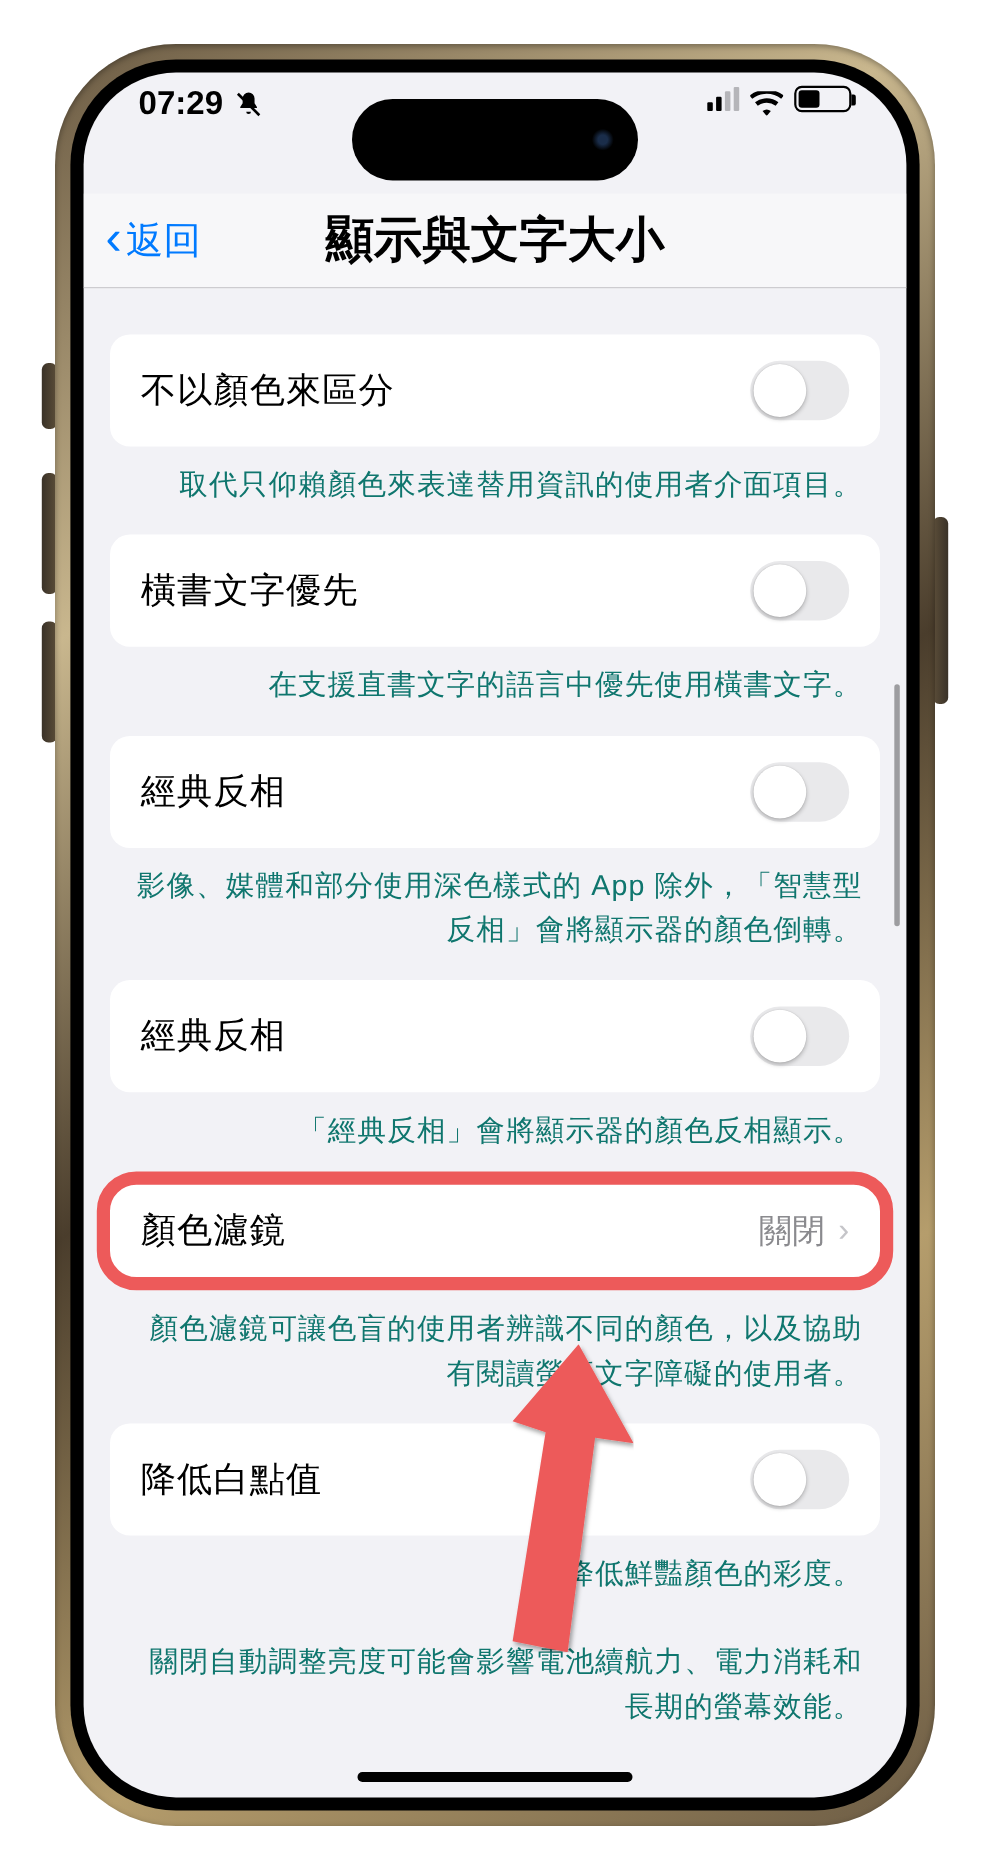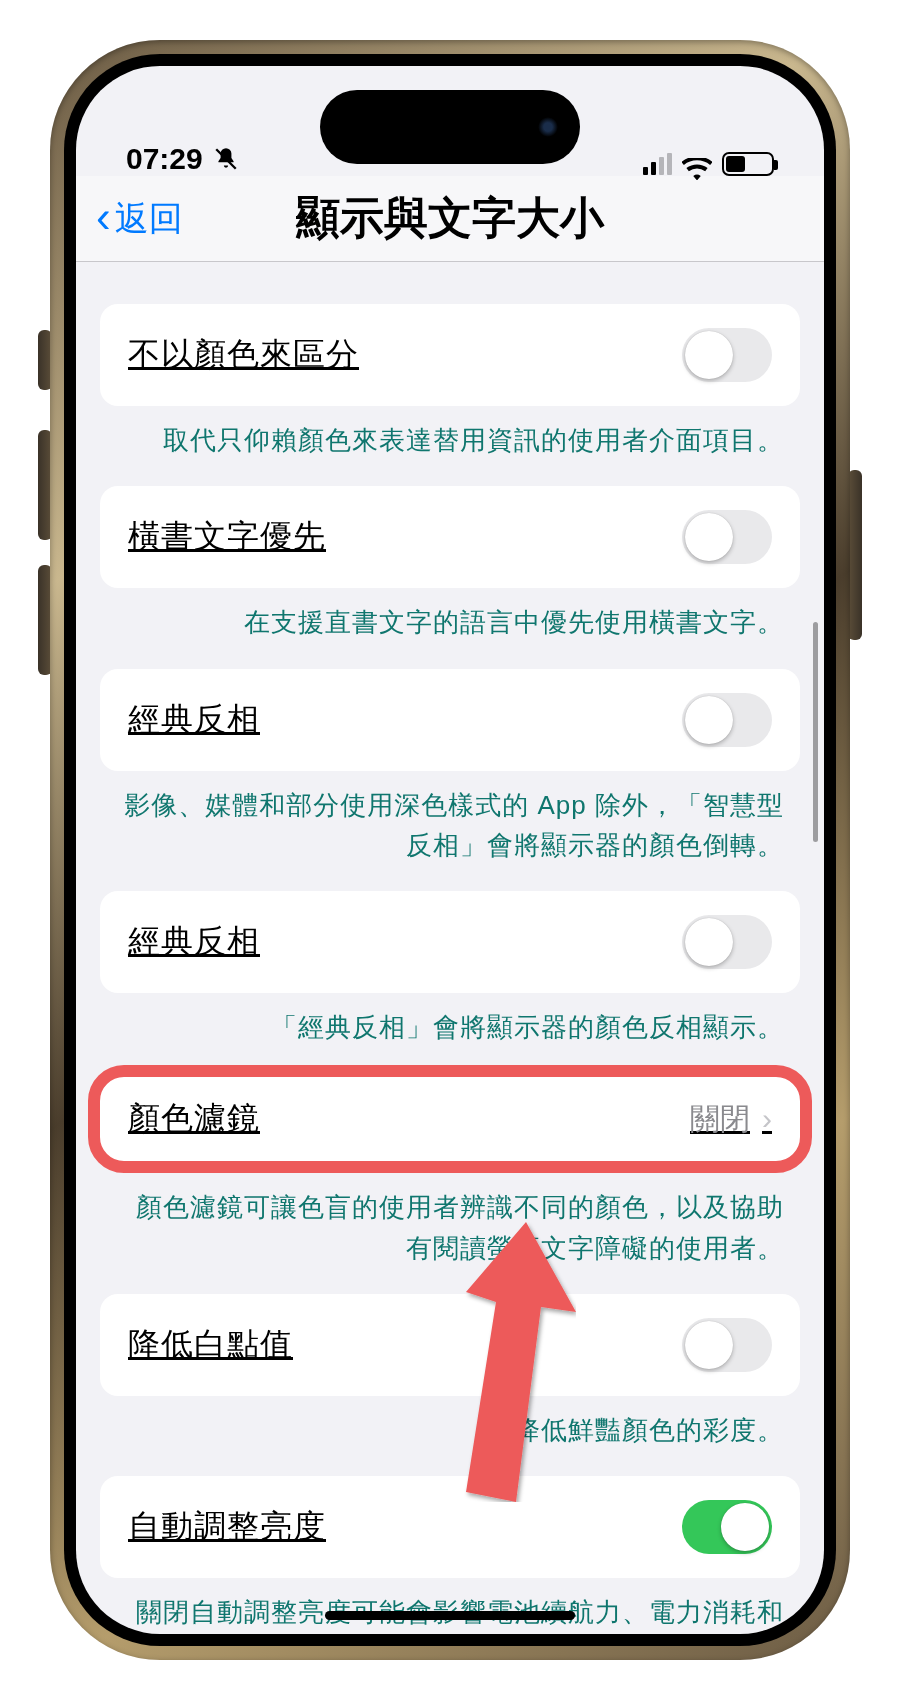--- a/index.html
+++ b/index.html
@@ -70,23 +70,23 @@
     width:20px;height:20px;border-radius:50%;
     background: radial-gradient(circle,#1a2d4a 30%, #000 70%);
   }
 
   
   .status-bar {
     position: absolute;
     top: 0; left: 0; right: 0;
     height: 110px;
     display: flex;
-    align-items: flex-end;
+    align-items: flex-start;
     justify-content: space-between;
-    padding: 0 50px;
+    padding: 12px 50px;
     z-index: 40;
     font-weight: 600;
     font-size: 30px;
     color: #000;
   }
   .status-left { display: flex; align-items: center; gap: 10px; }
   .bell-mute {
     width: 26px; height: 28px; position: relative;
   }
   .bell-mute svg { width: 100%; height: 100%; }
@@ -144,21 +144,20 @@
   .group { margin-bottom: 26px; }
   .cell {
     background:#fff;
     margin: 0 24px;
     border-radius: 18px;
     padding: 24px 28px;
     display:flex;
     align-items:center;
     justify-content:space-between;
     min-height:88px;
-    text-decoration:underline;
   }
   .cell-label { font-size:32px; color:#000; letter-spacing:1px;}
   .cell-value { font-size:30px; color:#8a8a8e; display:flex;align-items:center;gap:8px;}
   .cell-chevron{
     color:#c5c5c9; font-size:30px; margin-left:4px;
   }
   .footer {
     padding: 14px 40px 0 40px;
     font-size: 26px;
     color:#0f766e;
@@ -342,26 +341,20 @@
         <div class="cell">
           <span class="cell-label">降低白點值</span>
           <div class="toggle">
                 <div class="knob"></div>
               </div>
         </div>
         <div class="footer">降低鮮豔顏色的彩度。</div>
       </div>
 
       <div class="group">
-        <div class="cell">
-          <span class="cell-label">自動調整亮度</span>
-          <div class="toggle on">
-                <div class="knob"></div>
-              </div>
-        </div>
         <div class="footer">關閉自動調整亮度可能會影響電池續航力、電力消耗和長期的螢幕效能。</div>
       </div>
 
       <div class="arrow-ann">
         <svg viewBox="0 0 140 280">
           <defs>
             <filter id="sh" x="-20%" y="-20%" width="140%" height="140%">
               <feDropShadow dx="2" dy="3" stdDeviation="2" flood-opacity="0.35"></feDropShadow>
             </filter>
           </defs>

